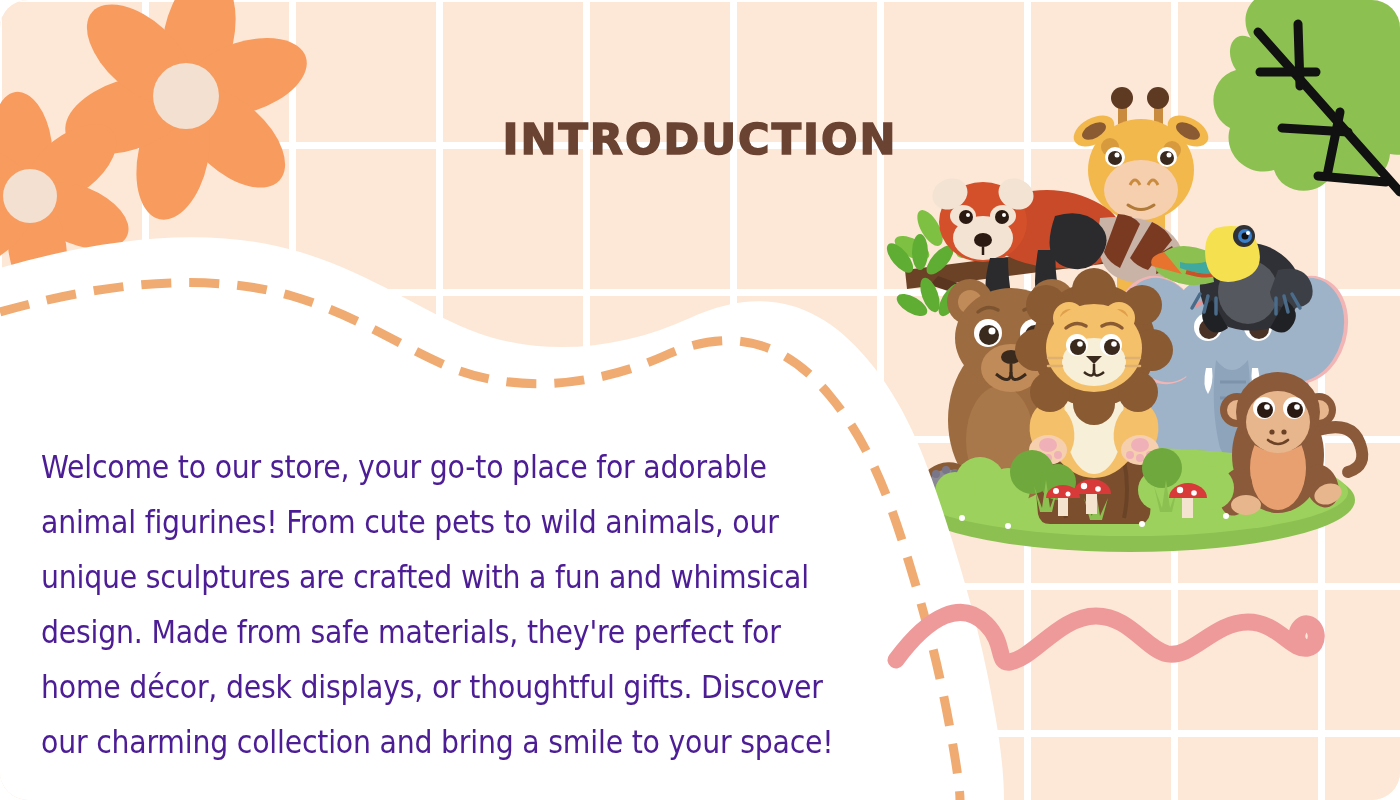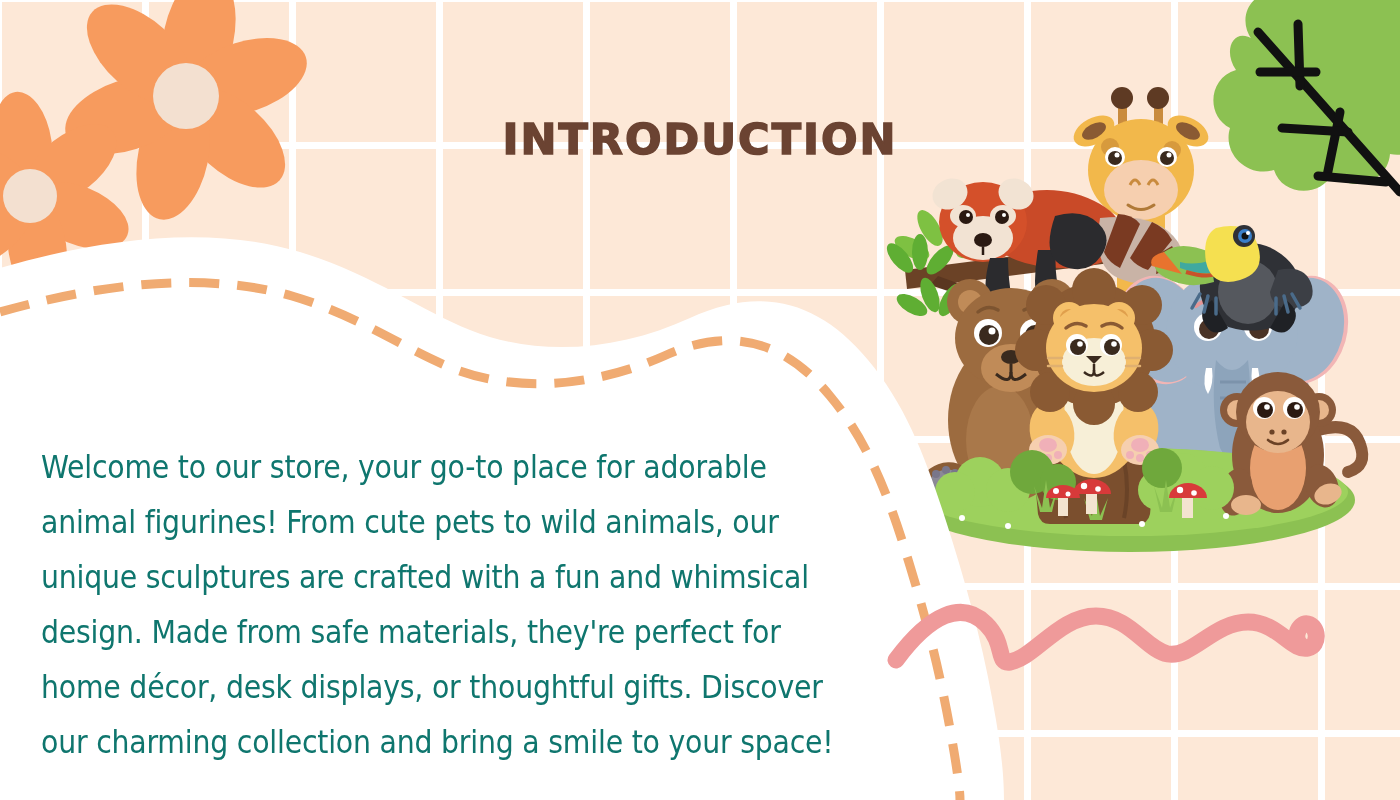--- a/index.html
+++ b/index.html
@@ -8,20 +8,21 @@
     padding: 0;
     background: #ffffff;
   }
   #slide {
     position: relative;
     width: 1400px;
     height: 800px;
     overflow: hidden;
     background: #fde8d7;
     font-family: "Liberation Sans", sans-serif;
+    border-radius: 28px;
   }
   .layer {
     position: absolute;
     top: 0;
     left: 0;
     width: 1400px;
     height: 800px;
   }
   
   #grid-bg {
@@ -52,21 +53,21 @@
   #title::first-letter { font-size: 1em; }
   
   #body-text {
     position: absolute;
     left: 41px;
     top: 440px;
     width: 800px;
     font-family: "DejaVu Sans Condensed", "Liberation Sans Narrow", "DejaVu Sans", sans-serif;
     font-size: 31.5px;
     line-height: 55px;
-    color: #0f766e;
+    color: #4c1d95;
     letter-spacing: -0.2px;
     font-stretch: condensed;
   }
   svg.layer { pointer-events: none; }
 </style>
 </head>
 <body>
 
 <div id="slide">
 

